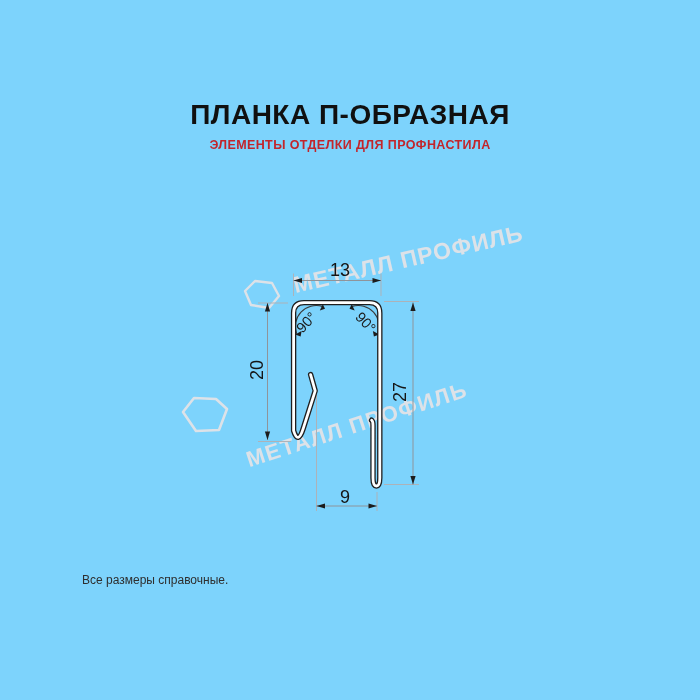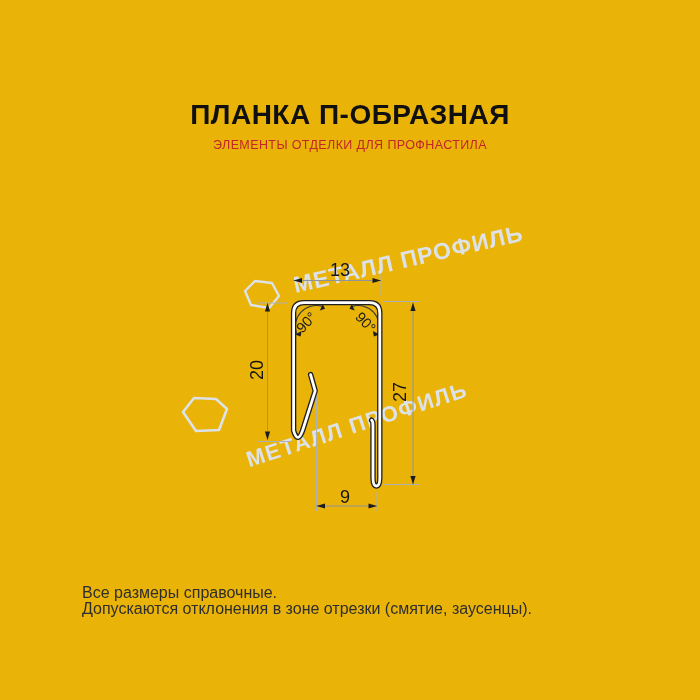--- a/index.html
+++ b/index.html
@@ -1,32 +1,32 @@
 <!DOCTYPE html>
 <html><head>
 <meta charset="utf-8">
 <style>
   html,body{margin:0;padding:0;background:#fff;}
   .page{
-    position:relative;width:700px;height:700px;background:#eab308;overflow:hidden;
+    position:relative;width:700px;height:700px;background:#7dd3fc;overflow:hidden;
     font-family:"Liberation Sans","DejaVu Sans",sans-serif;
   }
   .header{position:absolute;top:102px;left:0;right:0;text-align:center;z-index:2;}
   .title{
     font-size:28px;font-weight:800;color:#101010;line-height:26px;
     letter-spacing:0.5px;margin:0;
   }
   .subtitle{
-    margin-top:10px;font-size:12.5px;font-weight:400;letter-spacing:0.4px;
+    margin-top:10px;font-size:12.5px;font-weight:700;letter-spacing:0.4px;
     color:#c2252b;
   }
   .drawing-svg{position:absolute;left:0;top:0;z-index:1;}
   .footer{
-    position:absolute;left:82px;top:585px;z-index:2;
-    font-size:16px;line-height:16px;color:#2e2e2e;
+    position:absolute;left:82px;top:572px;z-index:2;
+    font-size:12px;line-height:16px;color:#2e2e2e;text-align:right;
   }
   .dim-num{font-size:18px;fill:#151515;font-weight:400;}
   .angle-num{font-size:14.5px;fill:#1a1a1a;}
   .wm-text{font-weight:700;}
 </style>
 </head>
 <body>
 
 <div class="page">
 
@@ -99,16 +99,15 @@
     <text class="dim-num" x="257" y="376" text-anchor="middle" transform="rotate(-90 257 370)">20</text>
     <text class="dim-num" x="400" y="398" text-anchor="middle" transform="rotate(-90 400 392)">27</text>
     <text class="dim-num" x="345" y="503" text-anchor="middle">9</text>
 
     <text class="angle-num" x="307" y="327" text-anchor="middle" transform="rotate(-47 307 323)">90°</text>
     <text class="angle-num" x="365" y="327" text-anchor="middle" transform="rotate(47 365 323)">90°</text>
   </svg>
 
   <div class="footer">
     <div>Все размеры справочные.</div>
-    <div>Допускаются отклонения в зоне отрезки (смятие, заусенцы).</div>
   </div>
 
 </div>
 
 </body></html>

